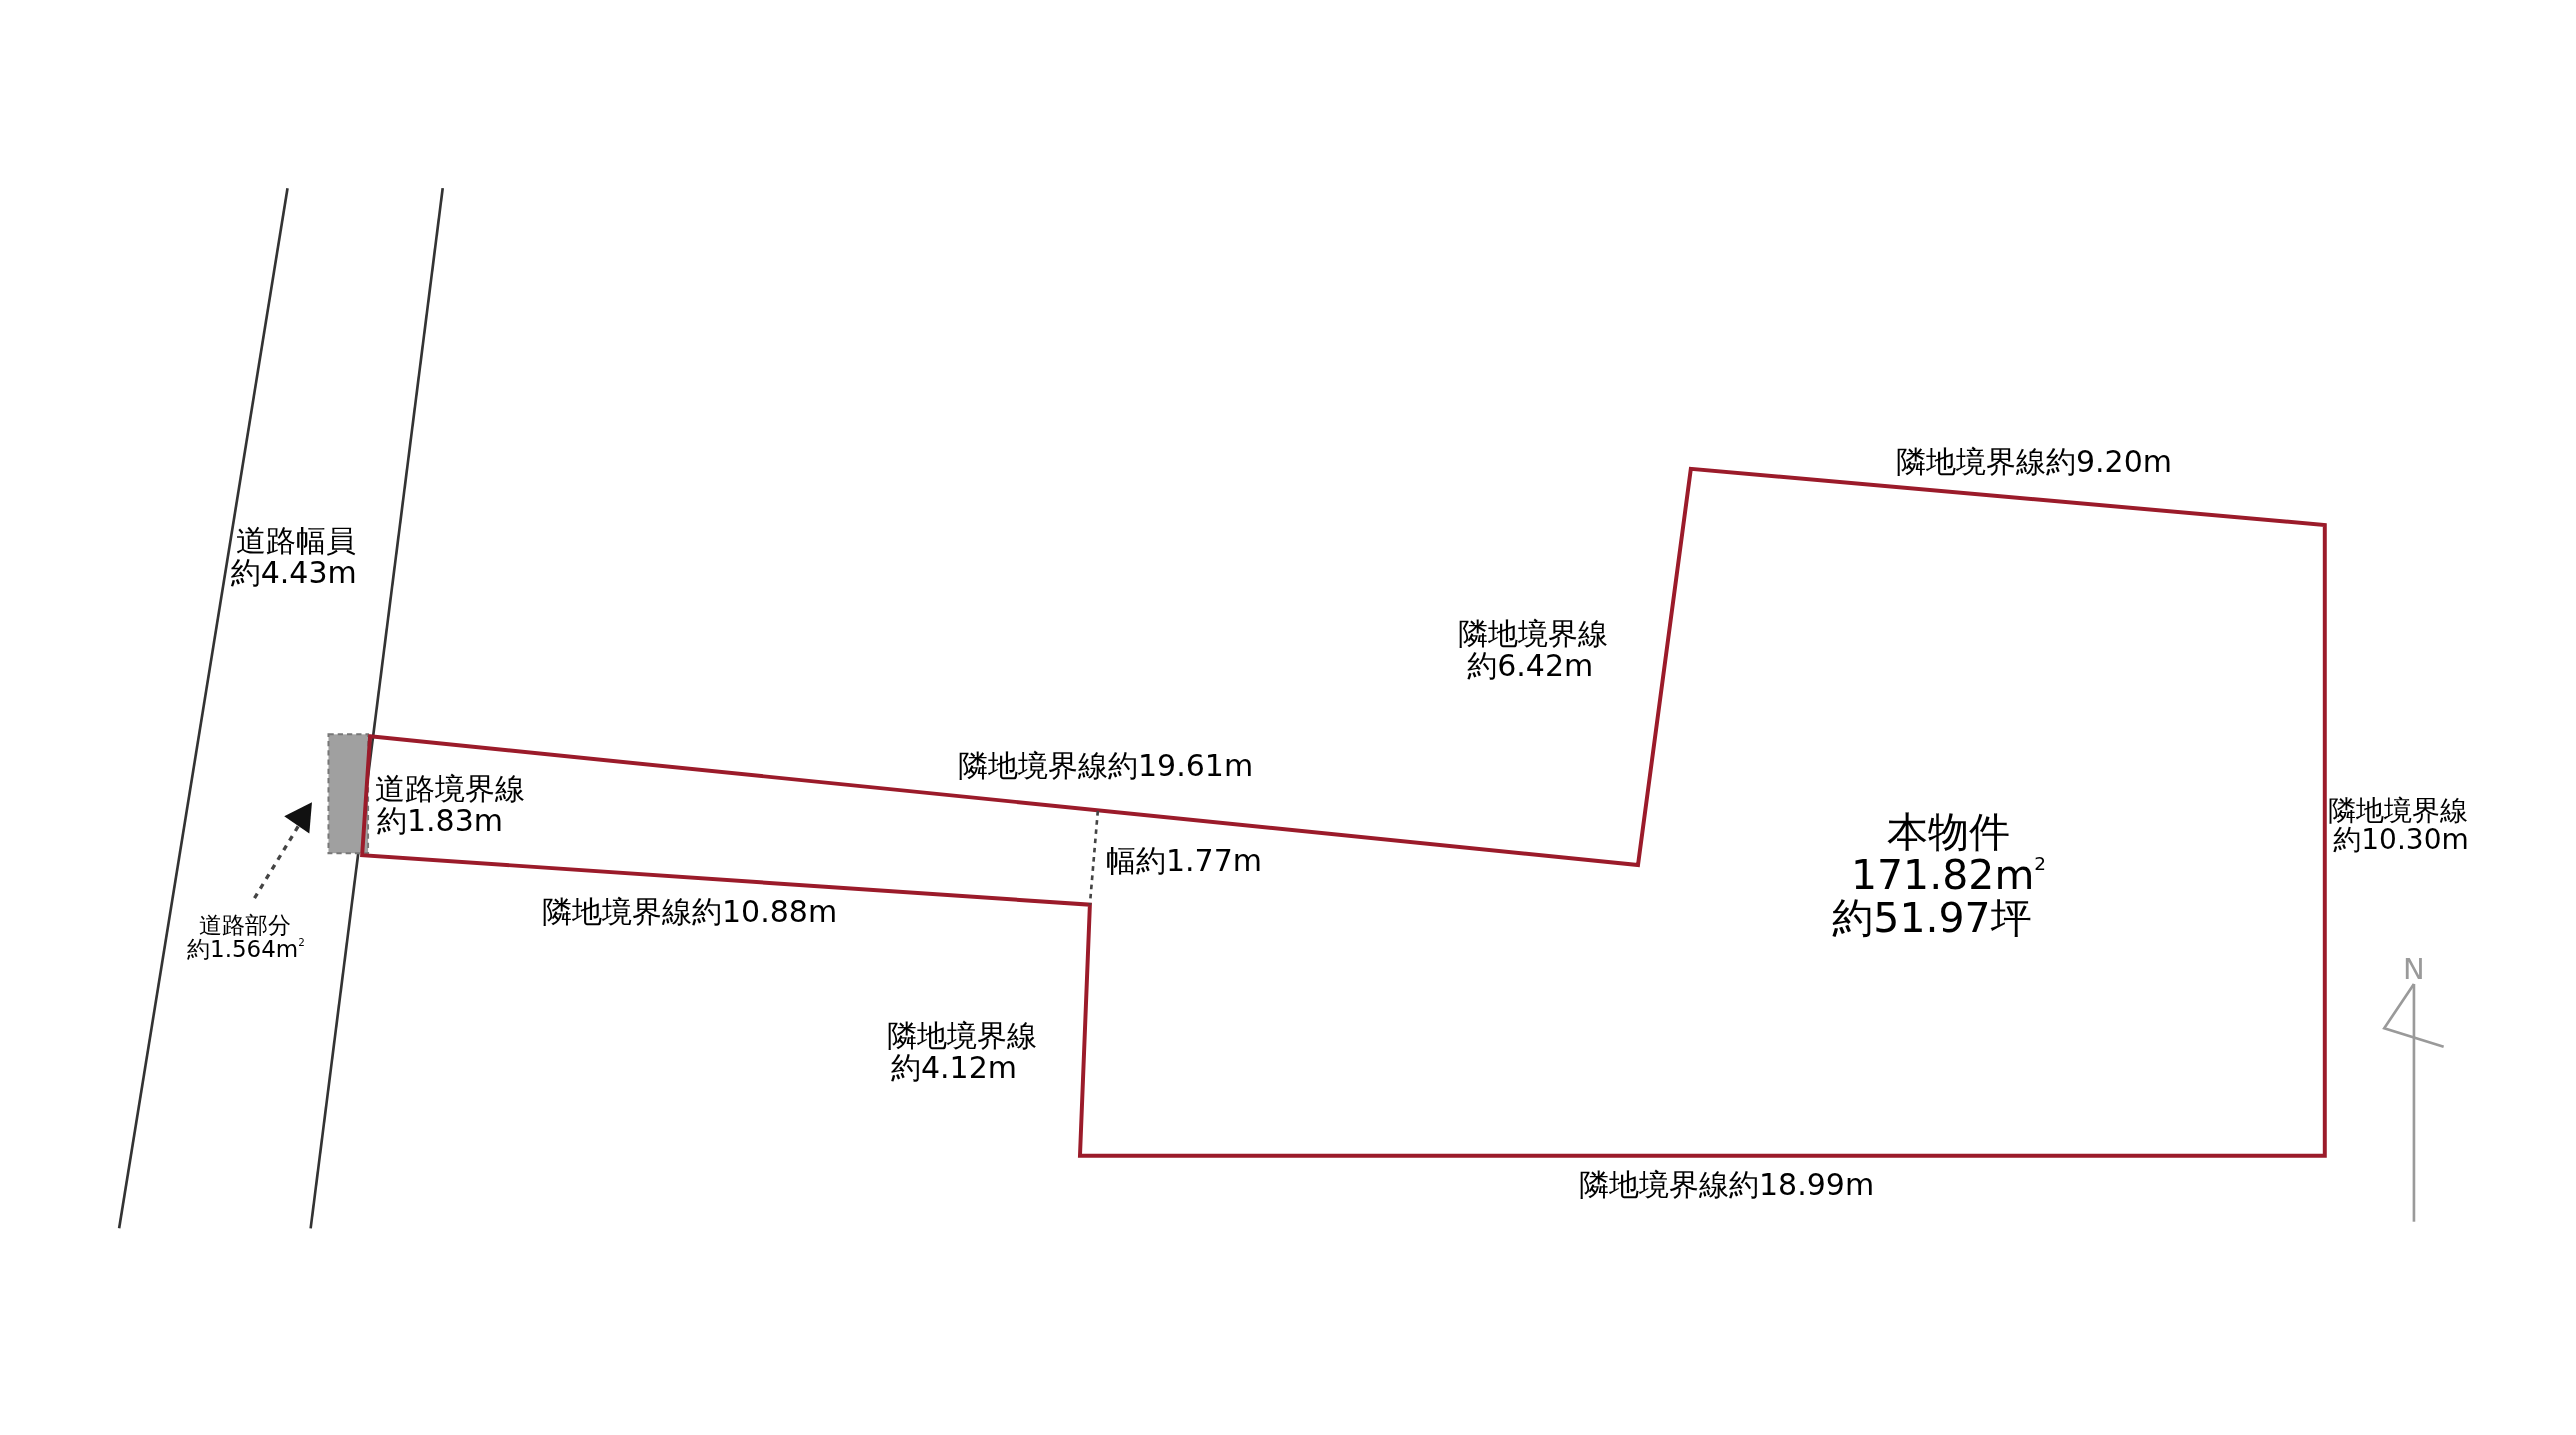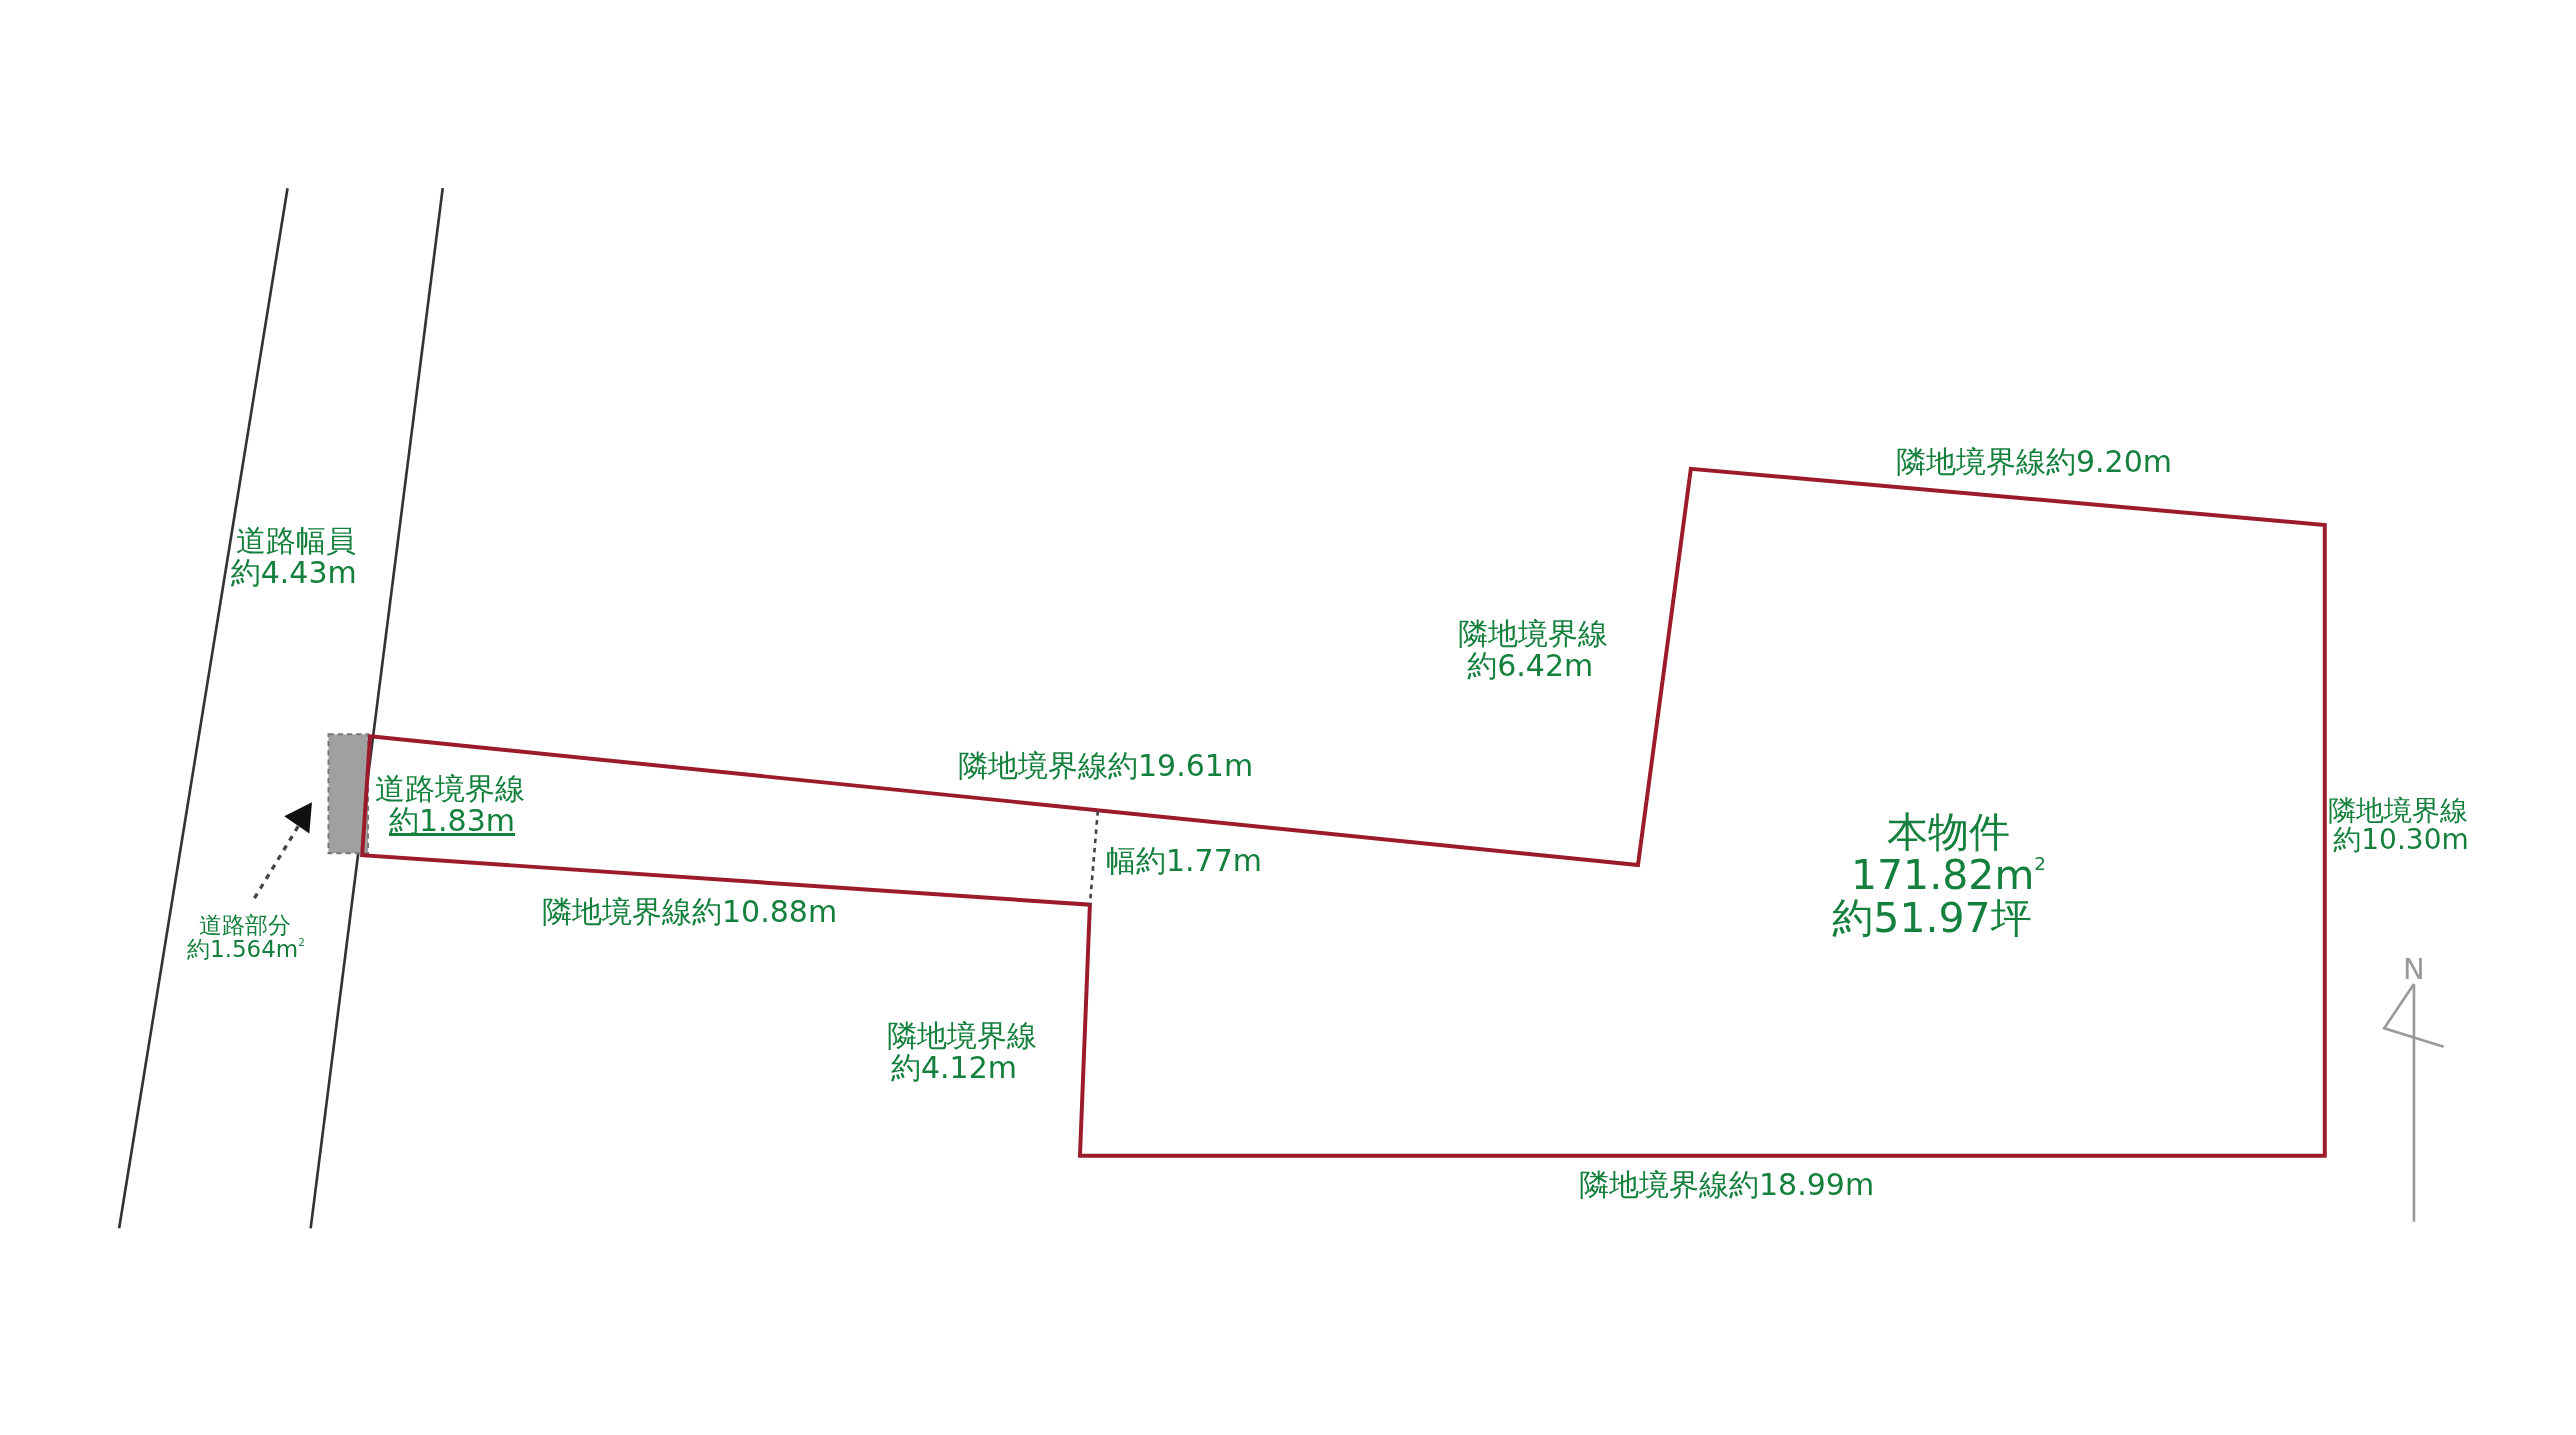--- a/index.html
+++ b/index.html
@@ -1,19 +1,19 @@
 <!DOCTYPE html>
 <html style="font-size:10.6px"><head>
 <meta charset="utf-8">
 <style>
   html, body { margin:0; padding:0; background:#ffffff; }
   body { width:2576px; height:1435px; position:relative; overflow:hidden;
          font-family:"DejaVu Sans","Liberation Sans",sans-serif; color:#111; }
   svg.plan { position:absolute; left:0; top:0; }
-  .lbl { position:absolute; white-space:nowrap; line-height:1.05; color:#15803d; }
+  .lbl { position:absolute; white-space:nowrap; line-height:1.05; color:#000000; }
   .lbl .sub { display:block; }
   .l-lg { font-size:30px; }
   .l-md { font-size:28px; }
   .l-sm { font-size:23px; }
   .l-title { font-size:41px; text-align:center; }
   sup { font-size:0.45em; vertical-align:top; }
 </style>
 </head>
 <body>
 
@@ -37,21 +37,21 @@
   </g>
 </svg>
 
 <div class="lbl l-lg" style="left:236px; top:525px;">
   <span class="sub">道路幅員</span>
   <span class="sub" style="margin-left:-5.3px;">約4.43m</span>
 </div>
 
 <div class="lbl l-lg" style="left:375px; top:773px;">
   <span class="sub">道路境界線</span>
-  <span class="sub" style="margin-left:14px;text-decoration:underline;">約1.83m</span>
+  <span class="sub" style="margin-left:2px;">約1.83m</span>
 </div>
 
 <div class="lbl l-sm" style="left:187px; top:913px;">
   <span class="sub" style="margin-left:12px;">道路部分</span>
   <span class="sub"><span>約1.564</span><span>m<sup>2</sup></span></span>
 </div>
 
 <div class="lbl l-lg" style="left:958px; top:750px;">
   <span>隣地境界線</span><span>約19.61m</span>
 </div>

